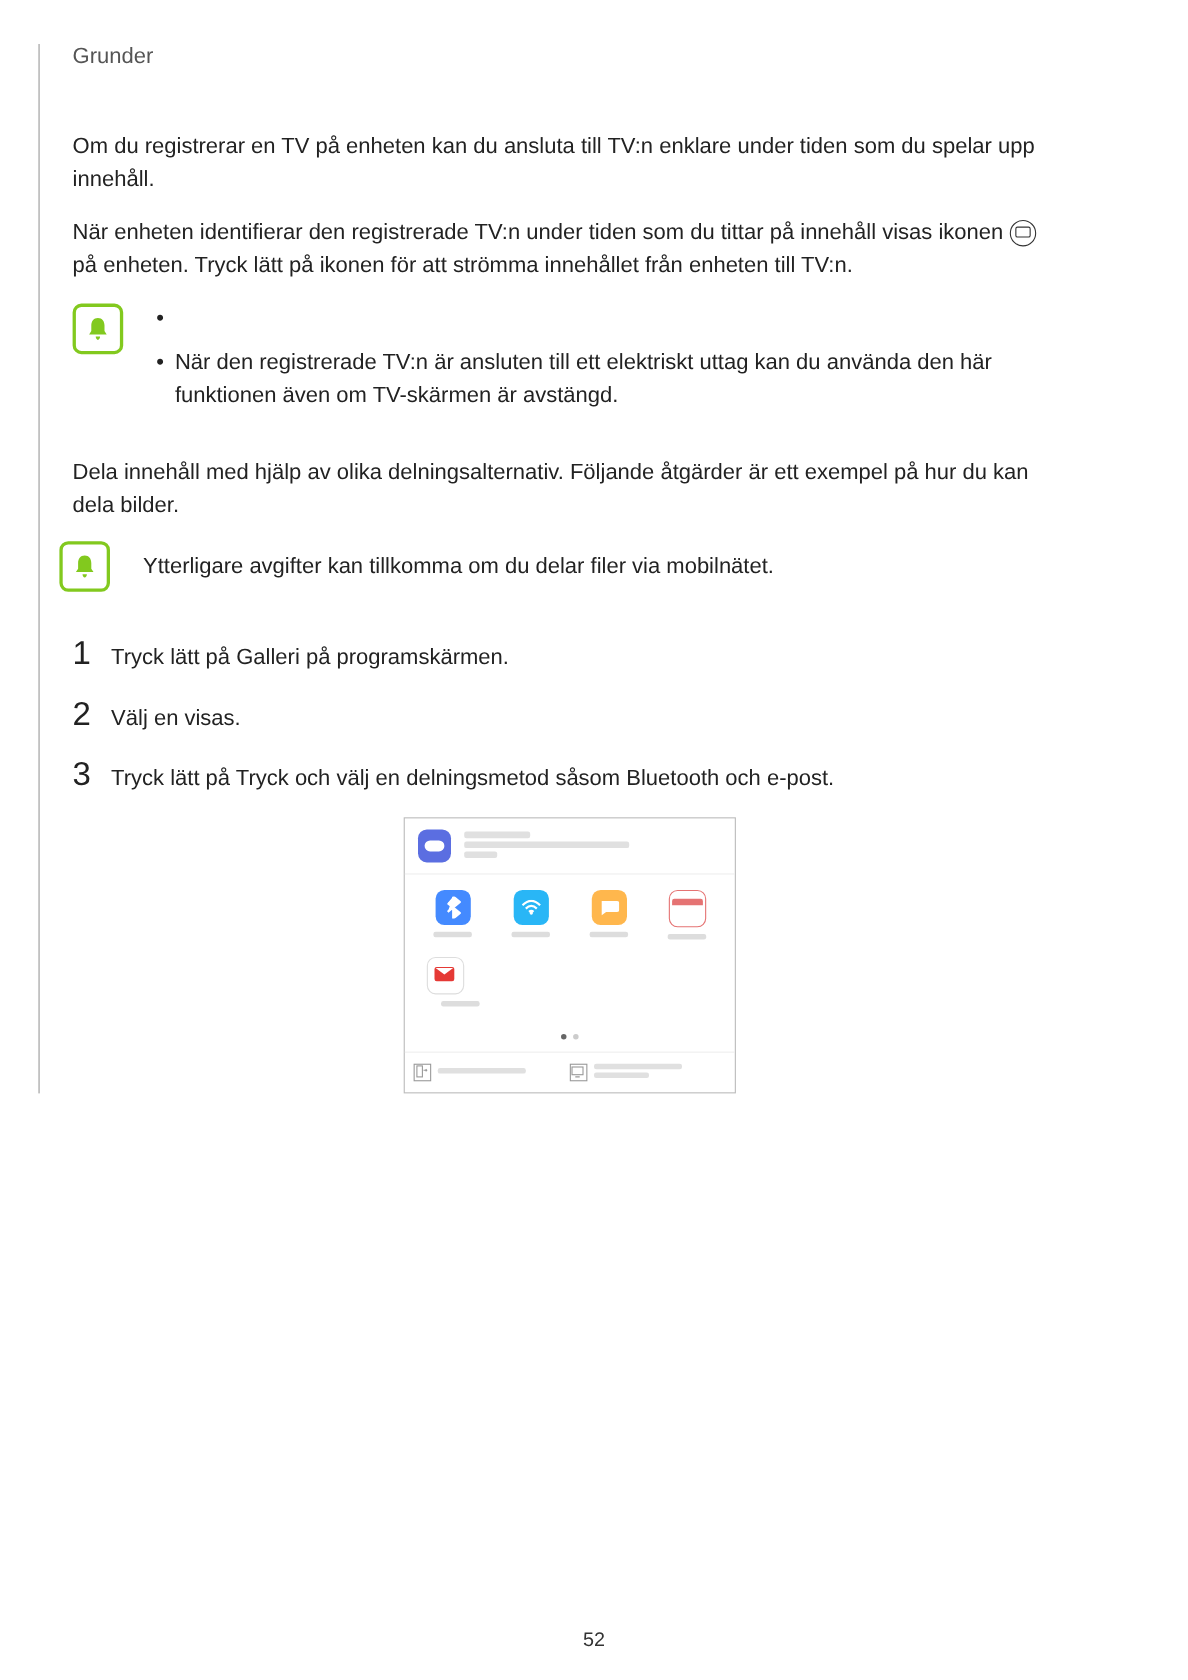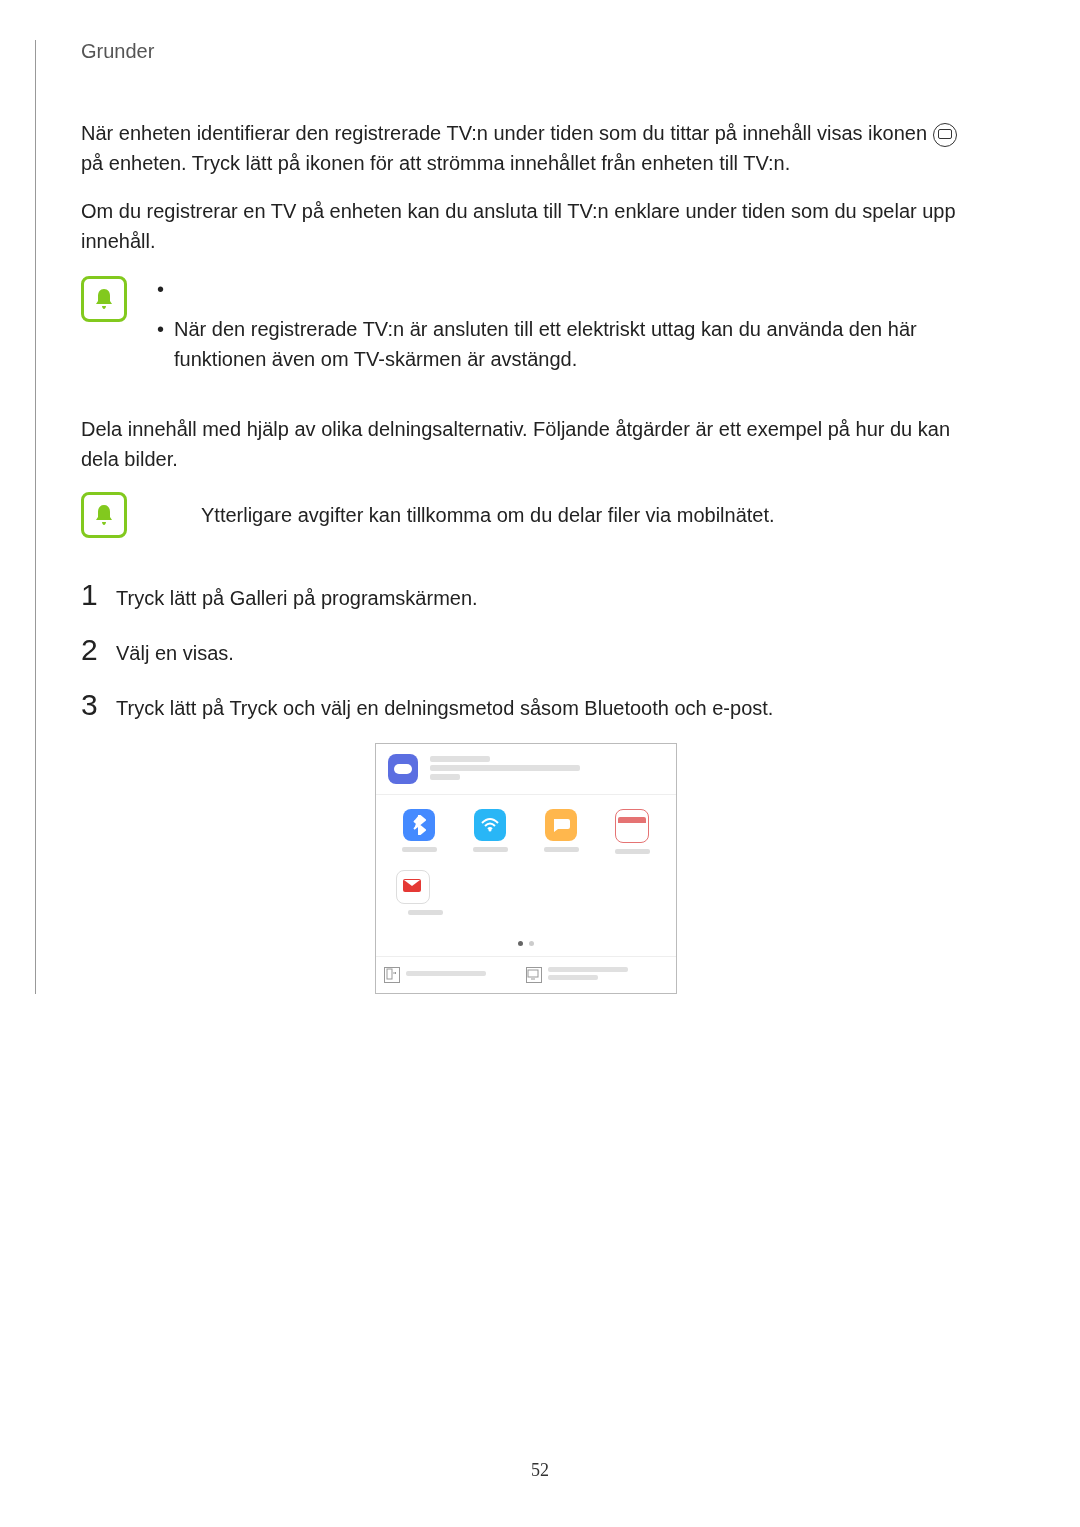--- a/index.html
+++ b/index.html
@@ -11,21 +11,20 @@
     width: 1080px;
     min-height: 1527px;
     position: relative;
   }
   .page {
     padding: 40px 80px 40px 80px;
     box-sizing: border-box;
   }
   .page-inner {
     border-left: 1px solid #999;
-    padding-left: 15px;
     margin-left: -45px;
     padding-right: 0;
   }
   .breadcrumb {
     font-size: 20px;
     color: #555;
     margin-bottom: 55px;
     margin-left: 30px;
   }
   .section-heading {
@@ -98,22 +97,21 @@
     color: #1a8cc8;
     font-size: 38px;
     font-weight: bold;
     margin-top: 70px;
     margin-bottom: 20px;
     margin-left: 30px;
   }
   .single-note {
     display: flex;
     align-items: center;
-    margin: 18px 30px 40px 30px;
-    gap: 44px;
+    margin: 18px 30px 40px 18px;
   }
   .single-note .note-icon {
     margin-top: 0;
   }
   .single-note-text {
     font-size: 20px;
     line-height: 1.5;
   }
   .step {
     display: flex;
@@ -276,44 +274,43 @@
   .ss-bot-text .bbl {
     height: 5px;
     background: #e0e0e0;
     margin-bottom: 3px;
     border-radius: 2px;
   }
   .bbl.s1 { width: 80px; }
   .bbl.s2 { width: 50px; }
   .page-number {
     position: absolute;
-    bottom: 46px;
+    bottom: 26px;
     left: 0;
     right: 0;
     text-align: center;
     font-size: 18px;
     color: #333;
-    font-family: Liberation Serif, serif;
   }
 </style>
 </head>
 <body>
 
 <div class="page">
   <div class="page-inner">
     <div class="breadcrumb">Grunder</div>
 
+
+    <div class="para">Om du registrerar en TV på enheten kan du ansluta till TV:n enklare under tiden som du spelar upp innehåll.</div>
 
     <div class="para">
       <span>När enheten identifierar den registrerade TV:n under tiden som du tittar på innehåll visas ikonen </span>
       <span class="inline-icon"></span>
       <span> på enheten. Tryck lätt på ikonen för att strömma innehållet från enheten till TV:n.</span>
     </div>
-
-    <div class="para">Om du registrerar en TV på enheten kan du ansluta till TV:n enklare under tiden som du spelar upp innehåll.</div>
 
     <div class="note-block">
       <div class="note-icon">
         <svg width="22" height="24" viewBox="0 0 22 24" fill="#82c91e">
           <path d="M11 2 C7 2 5 5 5 9 L5 14 L3 17 L19 17 L17 14 L17 9 C17 5 15 2 11 2 Z M9 19 C9 20.5 10 22 11 22 C12 22 13 20.5 13 19 Z"></path>
         </svg>
       </div>
       <div class="note-list">
         <div class="note-item">
           <span class="note-bullet">•</span>

